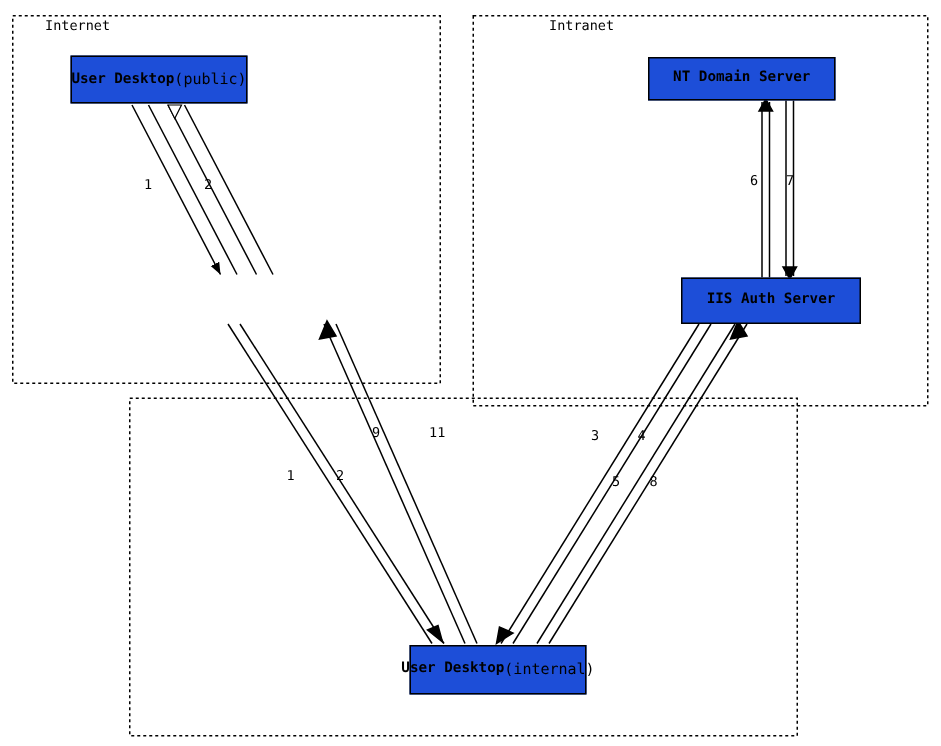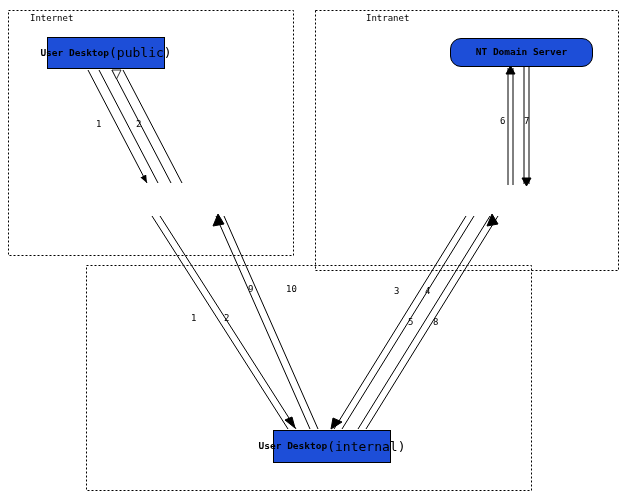--- a/index.html
+++ b/index.html
@@ -41,21 +41,21 @@
   }
   .node .title {
     font-family: "DejaVu Sans Mono", monospace;
     font-size: 9.5px;
     font-weight: bold;
     color: #000000;
     white-space: nowrap;
   }
   .node .sub {
     font-family: "DejaVu Sans Mono", monospace;
-    font-size: 13px;
+    font-size: 10px;
     color: #000000;
     white-space: nowrap;
     margin-top: 1px;
   }
   .edge-label {
     position: absolute;
     font-family: "DejaVu Sans Mono", monospace;
     font-size: 9px;
     color: #000000;
     white-space: nowrap;
@@ -124,36 +124,39 @@
 
   <div class="zone-label" style="left:30px; top:13px;">Internet</div>
   <div class="zone-label" style="left:322px; top:13px;margin-left:44px;">Intranet</div>
 
   <div class="node" style="left:47px; top:37px; width:118px; height:32px;">
     <div class="title">User Desktop</div>
     <div class="sub">(public)</div>
   </div>
 
 
-  <div class="node" style="left:450px; top:38px; width:143px; height:29px;border-radius:11px;">
+  <div class="node" style="left:432px; top:38px; width:125px; height:29px;">
     <div class="title">NT Domain Server</div>
   </div>
 
+  <div class="node" style="left:454px; top:185px; width:120px; height:31px;">
+    <div class="title">IIS Auth Server</div>
+  </div>
 
   <div class="node" style="left:273px; top:430px; width:118px; height:33px;">
     <div class="title">User Desktop</div>
     <div class="sub">(internal)</div>
   </div>
 
   <div class="edge-label" style="left:96px; top:119px;">1</div>
   <div class="edge-label" style="left:136px; top:119px;">2</div>
   <div class="edge-label" style="left:500px; top:116px;">6</div>
   <div class="edge-label" style="left:524px; top:116px;">7</div>
   <div class="edge-label" style="left:248px; top:284px;">9</div>
-  <div class="edge-label" style="left:286px; top:284px;">10</div>
+  <div class="edge-label" style="left:286px; top:284px;">11</div>
   <div class="edge-label" style="left:394px; top:286px;">3</div>
   <div class="edge-label" style="left:425px; top:286px;">4</div>
   <div class="edge-label" style="left:191px; top:313px;">1</div>
   <div class="edge-label" style="left:224px; top:313px;">2</div>
   <div class="edge-label" style="left:408px; top:317px;">5</div>
   <div class="edge-label" style="left:433px; top:317px;">8</div>
 
 </div>
 
 </body></html>

